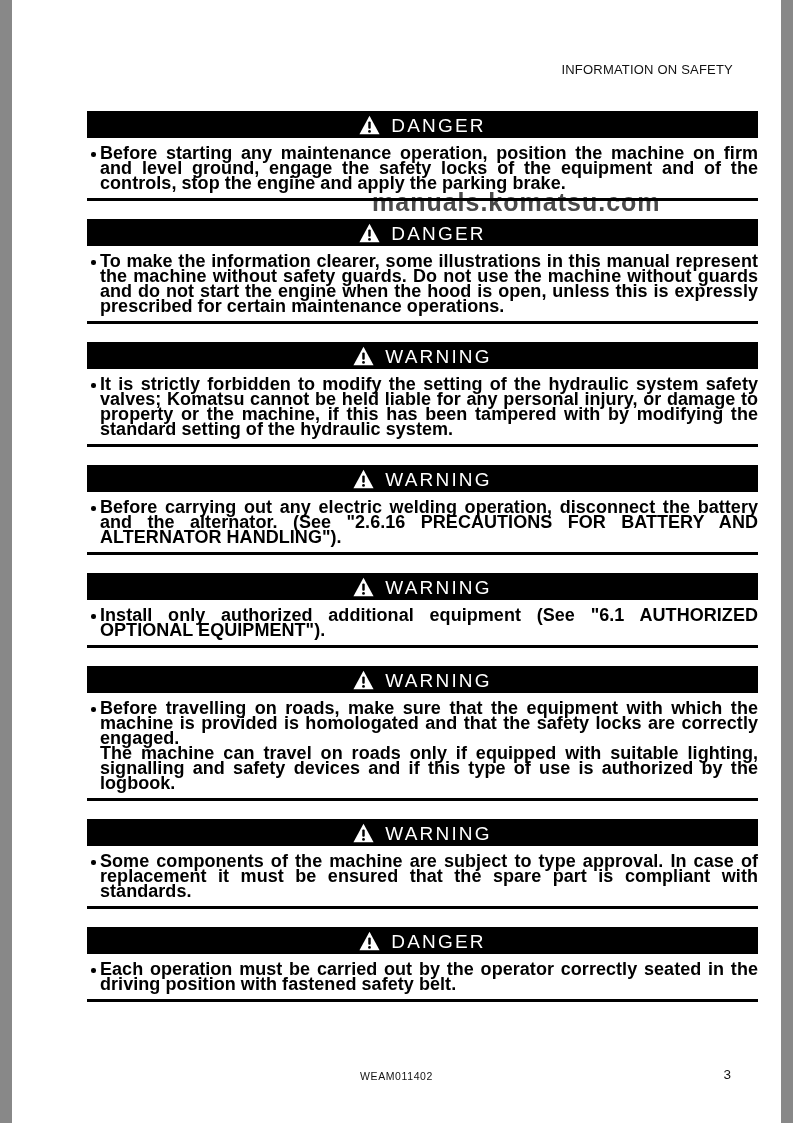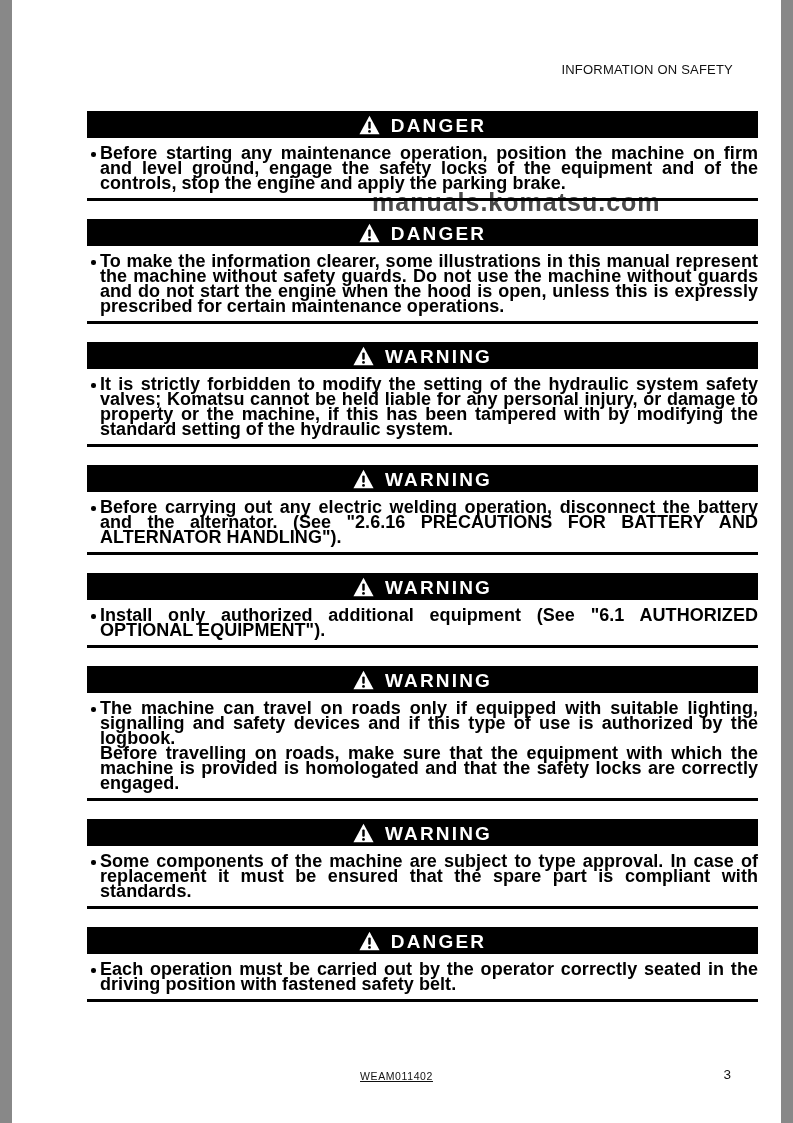--- a/index.html
+++ b/index.html
@@ -48,21 +48,21 @@
     display: flex;
     align-items: center;
     justify-content: center;
     gap: 11px;
   }
   .tri-icon { display:flex; align-items:center; }
   .tri-icon svg { display:block; }
   .banner-label {
     color: #fff;
     font-size: 19px;
-    font-weight: bold;
+    font-weight: normal;
     letter-spacing: 2.2px;
     line-height: 1;
     padding-top: 1px;
   }
   .notice-body {
     position: relative;
     margin: 8px 0 0 0;
     padding: 0 0 0 13px;
     font-size: 18px;
     font-weight: bold;
@@ -88,21 +88,20 @@
   }
   .footer-code {
     position: absolute;
     left: 0;
     right: 0;
     top: 1070px;
     text-align: center;
     font-size: 10.5px;
     letter-spacing: 0.6px;
     color: #111;
-    text-decoration: underline;
   }
   .footer-page {
     position: absolute;
     top: 1067px;
     right: 50px;
     font-size: 13.5px;
     color: #111;
   }
 </style>
 </head>
@@ -204,22 +203,22 @@
       <span class="tri-icon">
         <svg width="21" height="20" viewBox="0 0 24 22" aria-hidden="true">
           <path d="M12 0.5 L23.5 21.5 L0.5 21.5 Z" fill="#ffffff"></path>
           <rect x="10.6" y="7" width="2.8" height="8.2" rx="1.2" fill="#000000"></rect>
           <circle cx="12" cy="18.3" r="1.6" fill="#000000"></circle>
         </svg>
       </span>
       <span class="banner-label">WARNING</span>
     </div>
     <div class="notice-body">
+          <div class="para">Before travelling on roads, make sure that the equipment with which the machine is provided is homologated and that the safety locks are correctly engaged.</div>
           <div class="para">The machine can travel on roads only if equipped with suitable lighting, signalling and safety devices and if this type of use is authorized by the logbook.</div>
-          <div class="para">Before travelling on roads, make sure that the equipment with which the machine is provided is homologated and that the safety locks are correctly engaged.</div>
         </div>
     <div class="rule"></div>
   </section>
 
   <section class="notice">
     <div class="banner">
       <span class="tri-icon">
         <svg width="21" height="20" viewBox="0 0 24 22" aria-hidden="true">
           <path d="M12 0.5 L23.5 21.5 L0.5 21.5 Z" fill="#ffffff"></path>
           <rect x="10.6" y="7" width="2.8" height="8.2" rx="1.2" fill="#000000"></rect>

